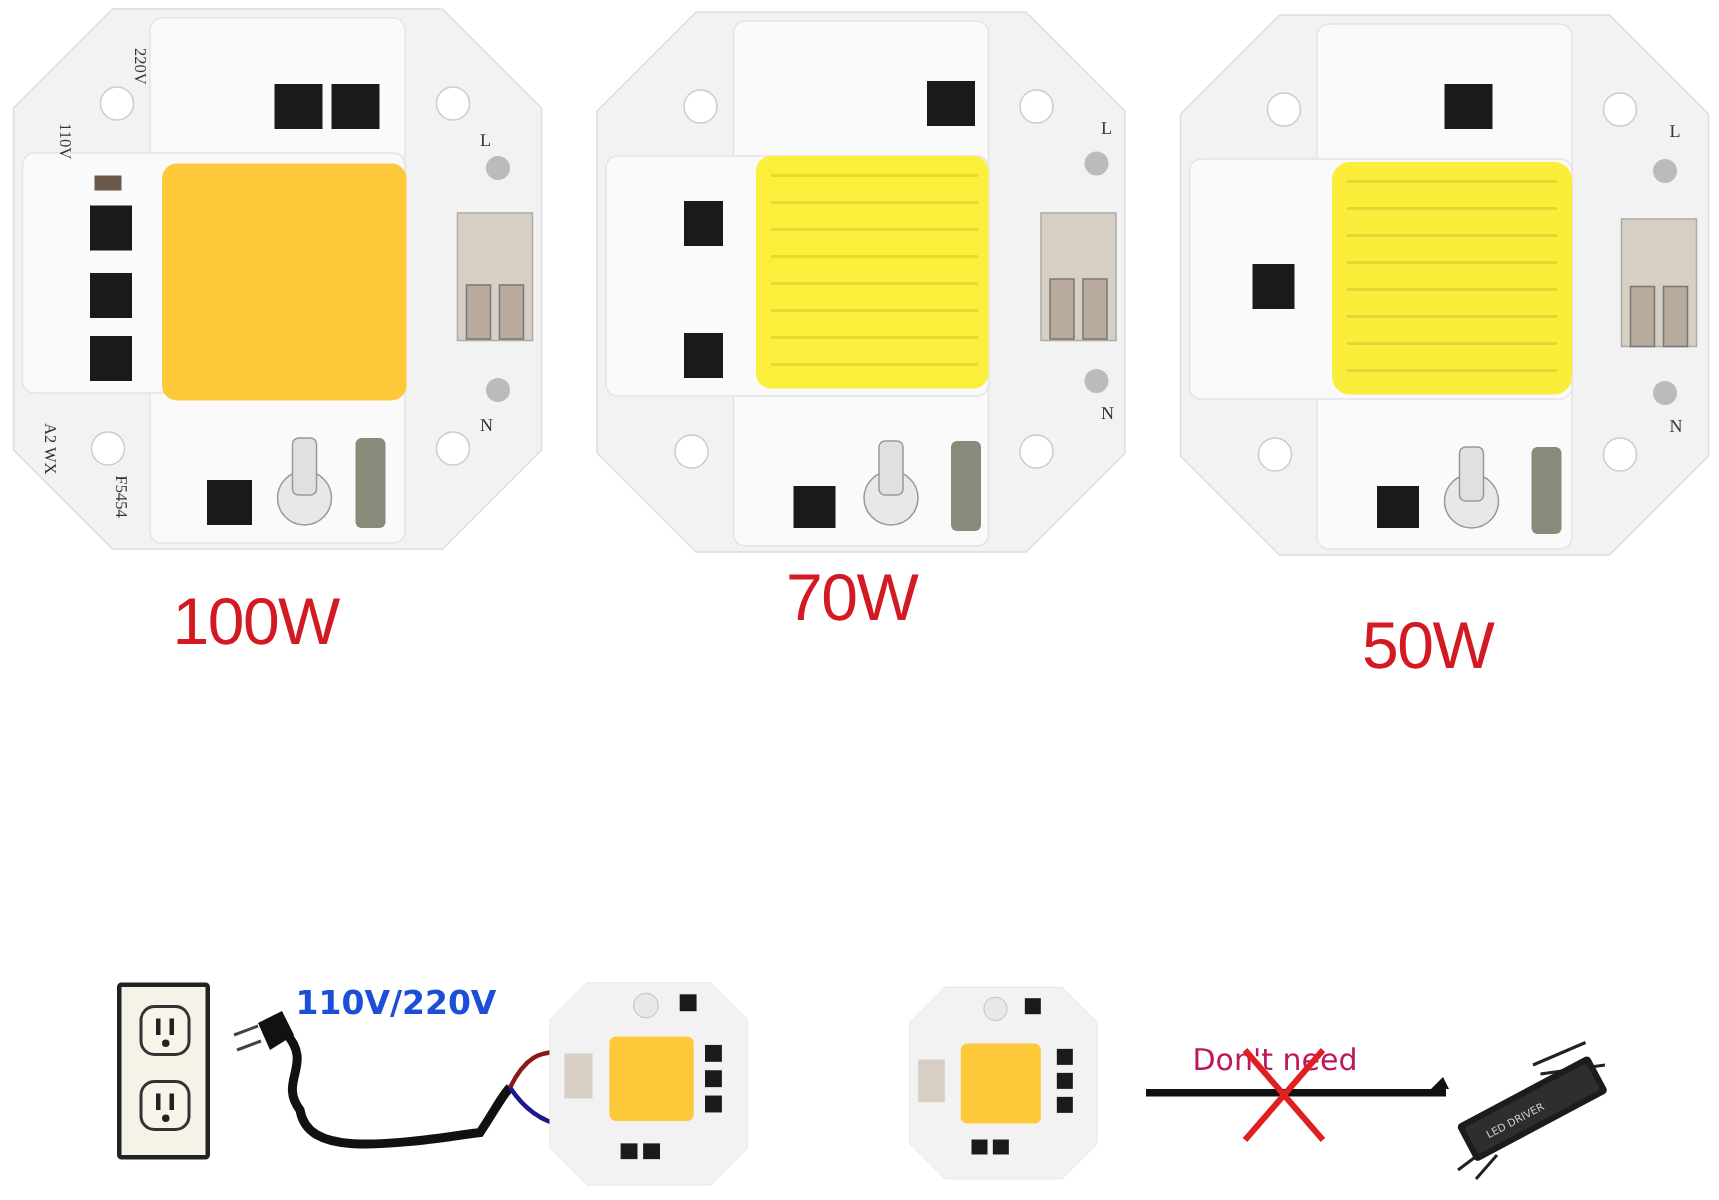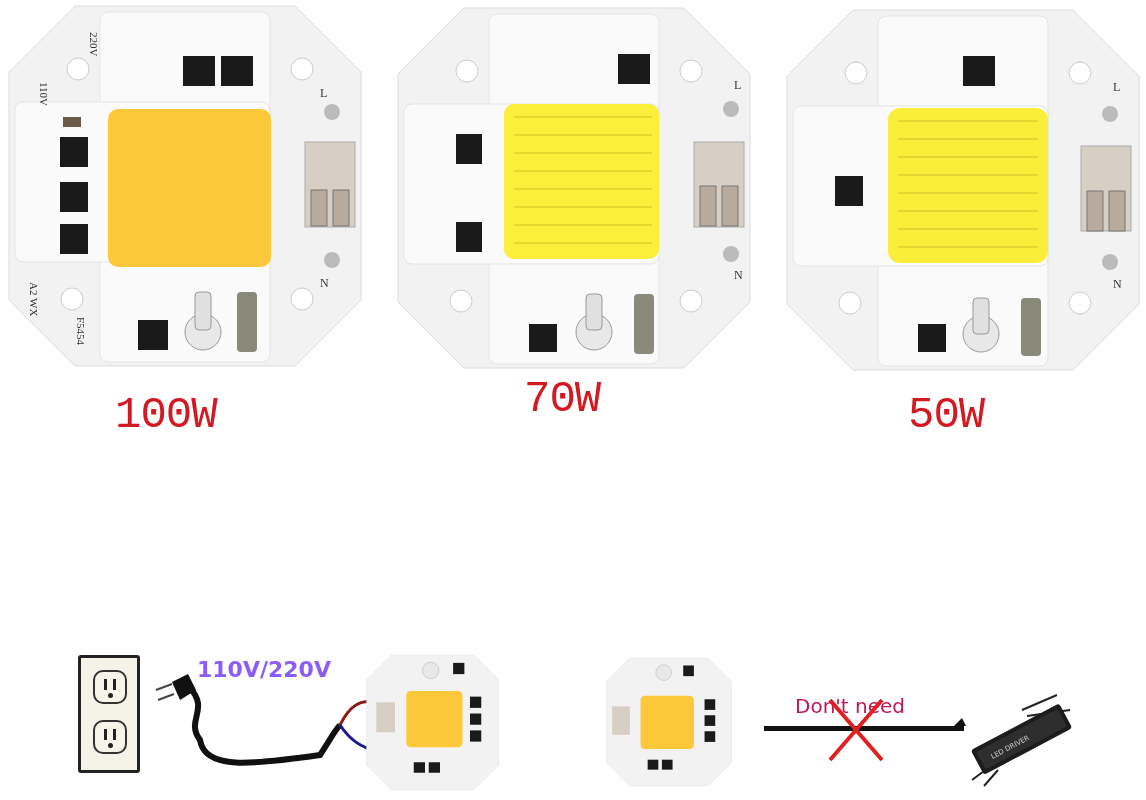--- a/index.html
+++ b/index.html
@@ -1,19 +1,19 @@
 <!DOCTYPE html>
 <html><head>
 <meta charset="utf-8">
 <style>
   html,body{margin:0;padding:0;background:#fff;}
   body{width:1146px;height:800px;position:relative;overflow:hidden;font-family:"Liberation Sans",sans-serif;}
   .board{position:absolute;}
-  .wlabel{position:absolute;font-family:Liberation Mono, monospace;font-size:44px;color:#d31a22;letter-spacing:-1px;}
-  .plugtxt{position:absolute;font-family:"DejaVu Sans",sans-serif;font-weight:bold;font-size:22px;color:#8b5cf6;}
+  .wlabel{position:absolute;font-family:Liberation Sans, sans-serif;font-size:44px;color:#d31a22;letter-spacing:-1px;}
+  .plugtxt{position:absolute;font-family:"DejaVu Sans",sans-serif;font-weight:bold;font-size:22px;color:#1d4ed8;}
   .needtxt{position:absolute;font-family:"DejaVu Sans",sans-serif;font-size:20px;color:#be185d;}
   .outlet{position:absolute;left:78px;top:655px;width:62px;height:118px;background:#f5f3e8;border:3px solid #222;border-radius:3px;box-sizing:border-box;}
   .sock{position:absolute;left:12px;width:34px;height:34px;border:2px solid #333;border-radius:10px;box-sizing:border-box;background:#f7f5ea;}
   .sock .s1{position:absolute;left:9px;top:7px;width:3px;height:11px;background:#222;}
   .sock .s2{position:absolute;right:9px;top:7px;width:3px;height:11px;background:#222;}
   .sock .g{position:absolute;left:13px;bottom:4px;width:5px;height:5px;border-radius:50%;background:#222;}
 </style>
 </head>
 <body>
 
@@ -113,21 +113,21 @@
   <rect x="135" y="318" width="28" height="28" fill="#1a1a1a"></rect>
   <circle cx="198" cy="328" r="18" fill="#e8e8e8" stroke="#999"></circle>
   <rect x="190" y="292" width="16" height="36" rx="4" fill="#e0e0e0" stroke="#999"></rect>
   <rect x="238" y="292" width="20" height="58" rx="4" fill="#8a8a7a"></rect>
   <text x="330" y="85" font-size="12" font-family="Liberation Serif, serif" fill="#333">L</text>
   <text x="330" y="282" font-size="12" font-family="Liberation Serif, serif" fill="#333">N</text>
 </svg>
 
 <div class="wlabel" style="left:115px;top:390px">100W</div>
 <div class="wlabel" style="left:524px;top:374px">70W</div>
-<div class="wlabel" style="left:908px;top:390px">50W</div>
+<div class="wlabel" style="left:908px;top:406px">50W</div>
 
 <div class="outlet">
   <div class="sock" style="top:12px">
       <div class="s1"></div>
       <div class="s2"></div>
       <div class="g"></div>
     </div>
   <div class="sock" style="top:62px">
       <div class="s1"></div>
       <div class="s2"></div>

